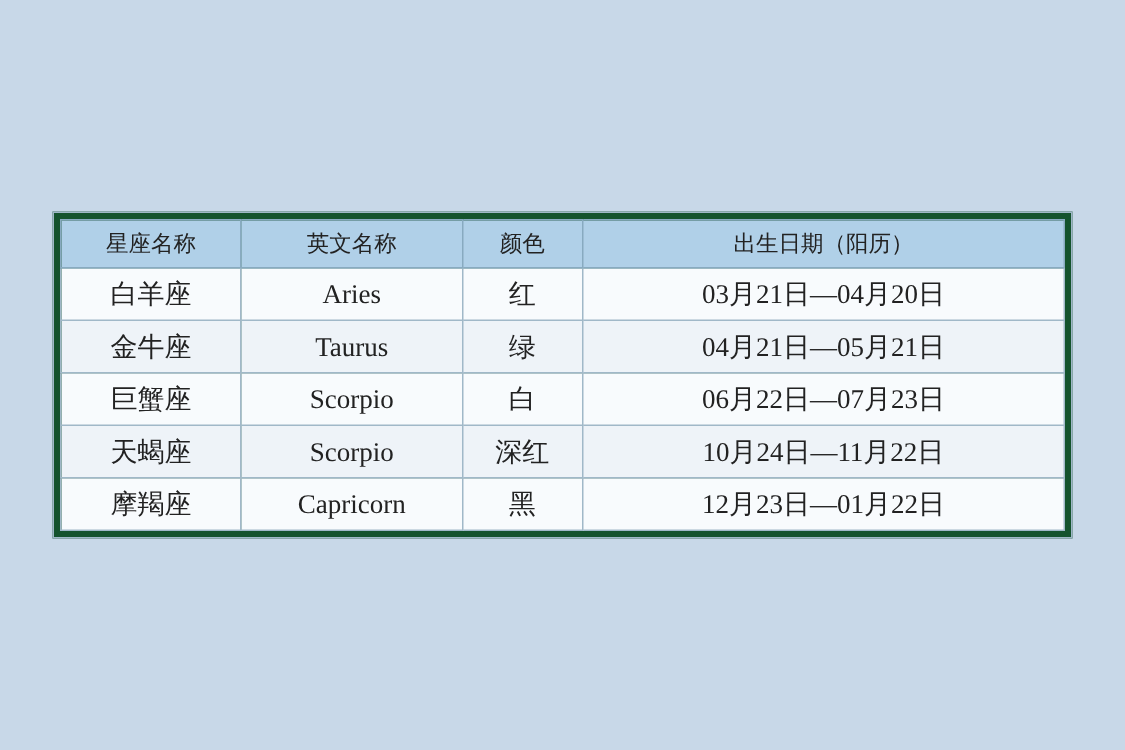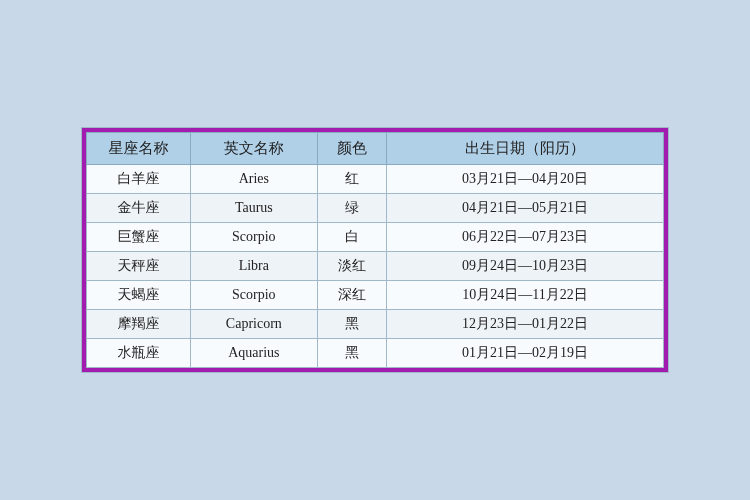--- a/index.html
+++ b/index.html
@@ -12,24 +12,24 @@
       width: 750px;
       height: 500px;
       background-color: #c8d8e8;
       display: flex;
       align-items: center;
       justify-content: center;
       font-family: "SimSun", "宋体", serif;
     }
 
     .table-container {
-      background-color: #a21caf;
+      background-color: #14532d;
       border: 1px solid #a0b8c8;
       padding: 4px;
-      width: 588px;
+      width: 680px;
     }
 
     table {
       width: 100%;
       border-collapse: collapse;
     }
 
     th {
       background-color: #b0d0e8;
       border: 1px solid #88aac0;
@@ -37,21 +37,21 @@
       text-align: center;
       font-size: 15px;
       font-weight: normal;
       color: #222;
     }
 
     td {
       border: 1px solid #a0b8c8;
       padding: 5px 10px;
       text-align: center;
-      font-size: 14px;
+      font-size: 18px;
       color: #222;
       background-color: #f8fbfd;
     }
 
     tr:nth-child(even) td {
       background-color: #eef3f8;
     }
 
     .col-zh { width: 18%; }
     .col-en { width: 22%; }
@@ -84,38 +84,26 @@
           <td>绿</td>
           <td>04月21日—05月21日</td>
         </tr>
         <tr>
           <td>巨蟹座</td>
           <td>Scorpio</td>
           <td>白</td>
           <td>06月22日—07月23日</td>
         </tr>
         <tr>
-          <td>天秤座</td>
-          <td>Libra</td>
-          <td>淡红</td>
-          <td>09月24日—10月23日</td>
-        </tr>
-        <tr>
           <td>天蝎座</td>
           <td>Scorpio</td>
           <td>深红</td>
           <td>10月24日—11月22日</td>
         </tr>
         <tr>
           <td>摩羯座</td>
           <td>Capricorn</td>
           <td>黑</td>
           <td>12月23日—01月22日</td>
         </tr>
-        <tr>
-          <td>水瓶座</td>
-          <td>Aquarius</td>
-          <td>黑</td>
-          <td>01月21日—02月19日</td>
-        </tr>
       </tbody>
   </table>
 </div>
 
 </body></html>

